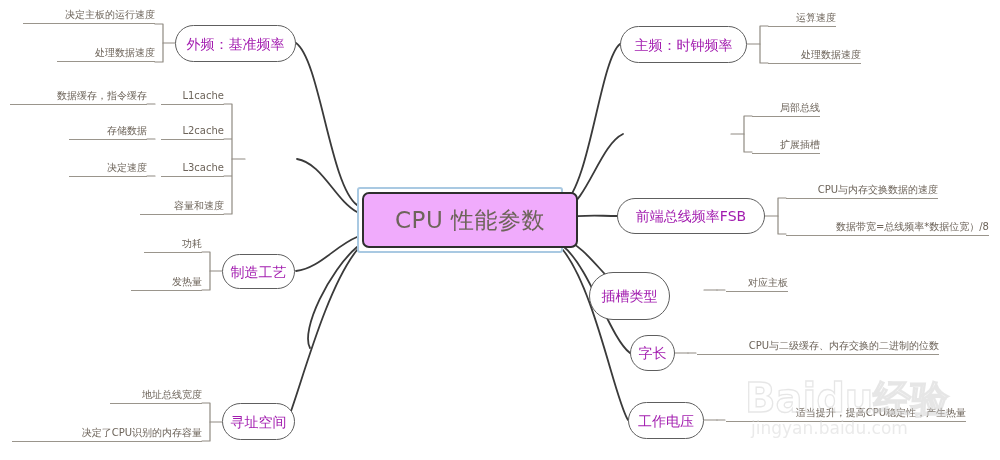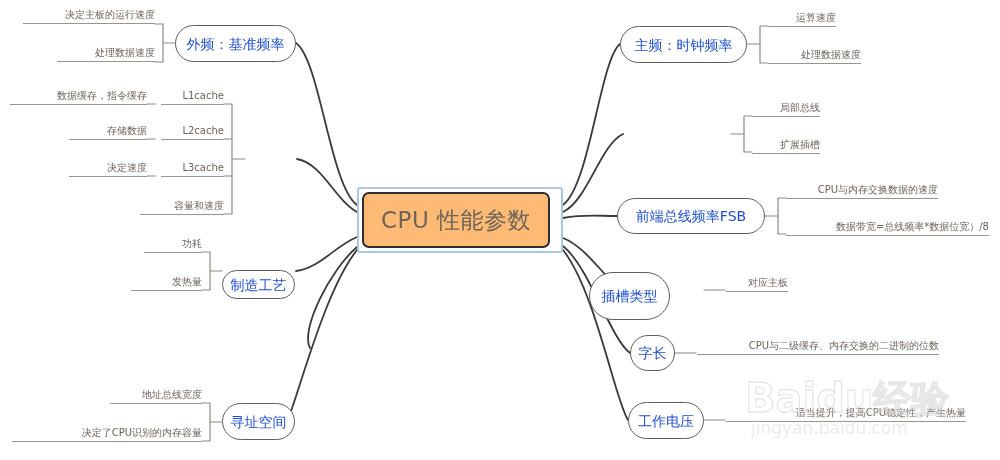--- a/index.html
+++ b/index.html
@@ -35,46 +35,46 @@
     height: 66px;
     border: 2px solid #a9c9e2;
     border-radius: 3px;
     background: transparent;
     box-sizing: border-box;
   }
   .root-box {
     position: absolute;
     left: 362px;
     top: 192px;
-    width: 188px;
+    width: 216px;
     height: 56px;
     border: 2px solid #2e2e2e;
     border-radius: 7px;
-    background: #fdba74;
+    background: #f0abfc;
     box-sizing: border-box;
     display: flex;
     align-items: center;
     justify-content: center;
     color: #6d645a;
     font-size: 23px;
     letter-spacing: 0.5px;
     white-space: nowrap;
   }
 
   
   .pill {
     position: absolute;
     border: 1.4px solid #5e5e5e;
     border-radius: 999px;
     background: #ffffff;
     box-sizing: border-box;
     display: flex;
     align-items: center;
     justify-content: center;
-    color: #1d4ed8;
+    color: #a21caf;
     font-size: 14px;
     white-space: nowrap;
     line-height: 1;
   }
 
   
   .leaf {
     position: absolute;
     color: #6d645a;
     font-size: 10px;
@@ -157,21 +157,21 @@
       <path d="M717,420 L725,420"></path>
     </g>
   </svg>
 
   <div class="root-sel"></div>
   <div class="root-box">CPU 性能参数</div>
 
   <div class="pill" style="left:175px; top:25px; width:121px; height:37px;">外频：基准频率</div>
 
 
-  <div class="pill" style="left:222px; top:270px; width:73px; height:29px;">制造工艺</div>
+  <div class="pill" style="left:222px; top:254px; width:73px; height:35px;">制造工艺</div>
 
 
   <div class="pill" style="left:222px; top:403px; width:73px; height:37px;">寻址空间</div>
 
   <div class="leaf l" style="left:23px; top:10px; width:132px;">决定主板的运行速度</div>
   <div class="leaf l" style="left:57px; top:48px; width:98px;">处理数据速度</div>
 
   <div class="leaf l" style="left:161px; top:91px; width:63px;">L1cache</div>
   <div class="leaf l" style="left:161px; top:126px; width:63px;">L2cache</div>
   <div class="leaf l" style="left:161px; top:163px; width:63px;">L3cache</div>

